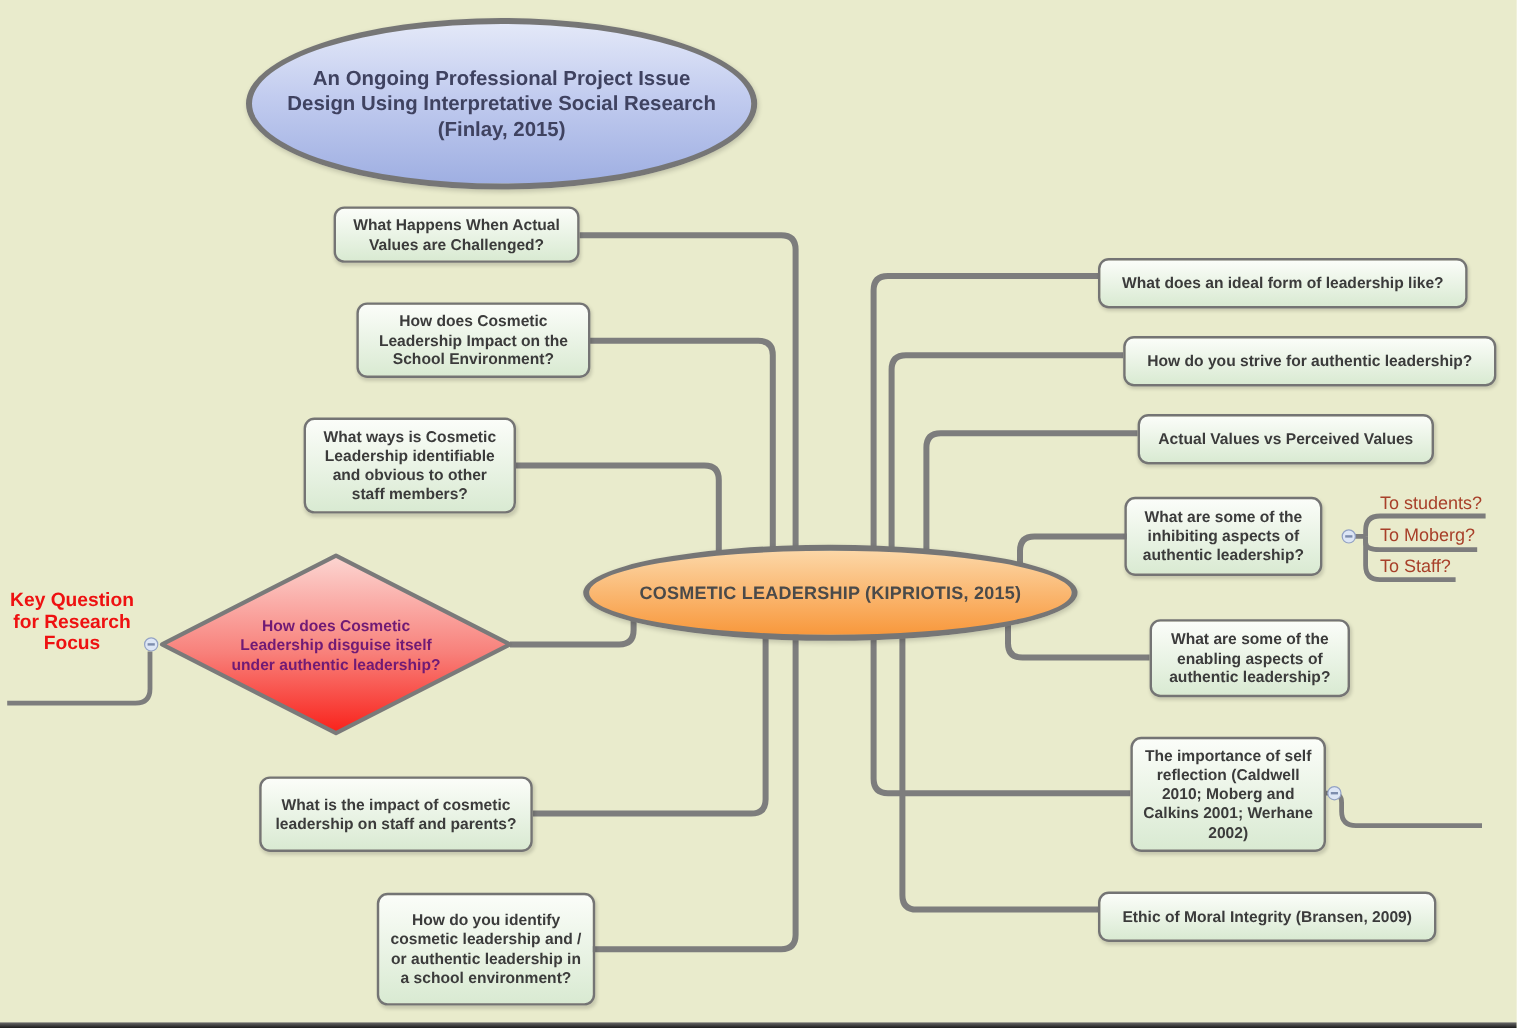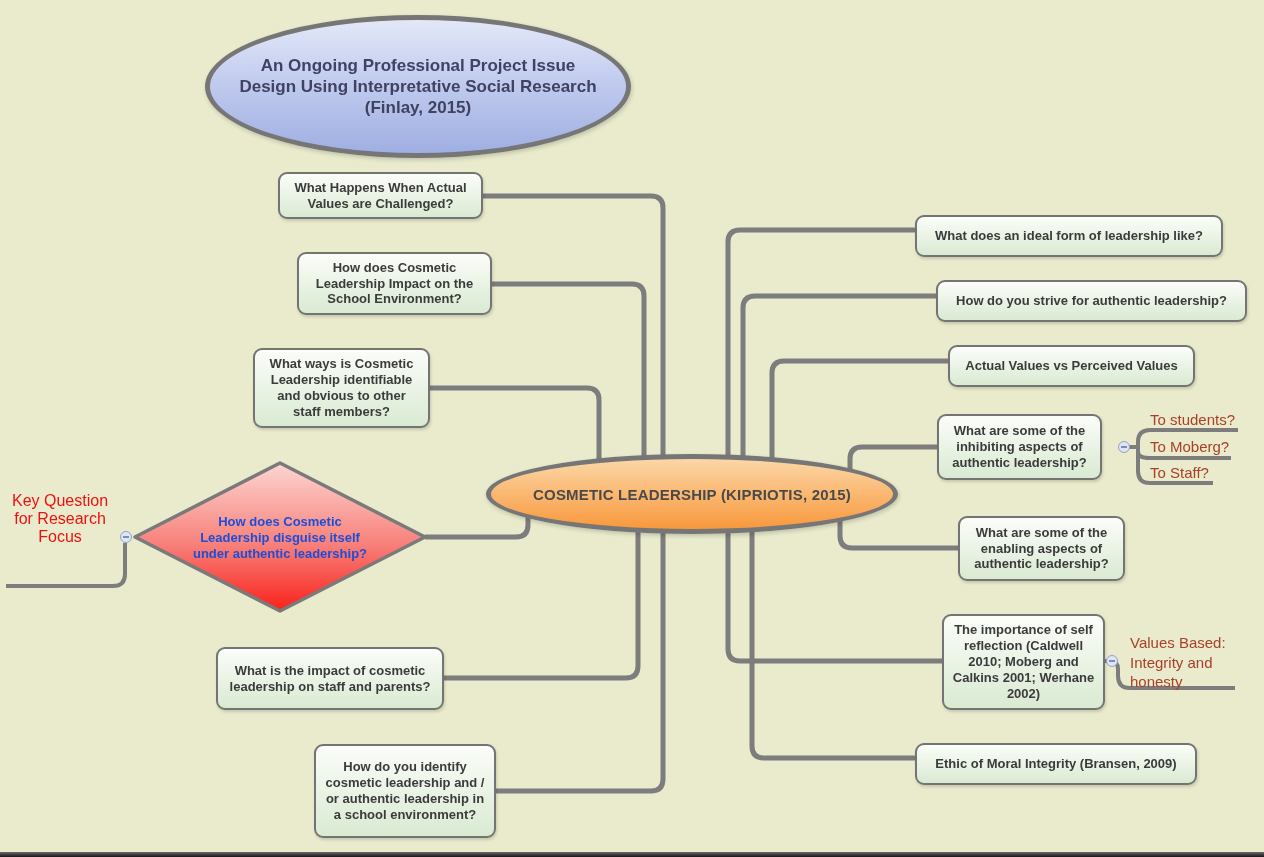--- a/index.html
+++ b/index.html
@@ -30,25 +30,25 @@
   }
   .floating span{width:88%;}
   .central{
     left:486px;top:454px;width:412px;height:80px;
     border:5px solid #767676;
     background:linear-gradient(#fcd7a7, #f8983c);
     color:#4a4a4a;font-weight:bold;font-size:15px;letter-spacing:.2px;
   }
   .diamond-text{
     left:182px;top:514px;width:196px;text-align:center;
-    color:#1d4ed8;font-weight:bold;font-size:13px;line-height:1.24;
+    color:#701a75;font-weight:bold;font-size:13px;line-height:1.24;
   }
   .key-caption{
     left:8px;top:492px;width:104px;text-align:center;
-    color:#ee1111;font-weight:normal;font-size:16px;line-height:1.13;
+    color:#ee1111;font-weight:bold;font-size:16px;line-height:1.13;
   }
   .lineitem{color:#a8402a;font-size:15px;font-weight:500;}
   .values-note{left:1130px;top:633px;width:106px;line-height:1.3;}
   .collapse{
     position:absolute;width:12px;height:12px;border-radius:50%;
     background:#dde6f5;border:1px solid #93a2c4;box-sizing:border-box;
     display:flex;align-items:center;justify-content:center;
   }
   .collapse .dash{width:6px;height:1.5px;background:#7d8dad;}
   .bottom-edge{
@@ -154,21 +154,20 @@
     <span>The importance of self reflection (Caldwell 2010; Moberg and Calkins 2001; Werhane 2002)</span>
   </div>
   <div class="node box bL">
     <span>Ethic of Moral Integrity (Bransen, 2009)</span>
   </div>
 
   <div class="node lineitem" style="left:1150px;top:411px;">To students?</div>
   <div class="node lineitem" style="left:1150px;top:438px;">To Moberg?</div>
   <div class="node lineitem" style="left:1150px;top:464px;">To Staff?</div>
 
-  <div class="node lineitem values-note">Values Based: Integrity and honesty</div>
 
   <div class="collapse" style="left:120px;top:531px;">
     <span class="dash"></span>
   </div>
   <div class="collapse" style="left:1118px;top:441px;">
     <span class="dash"></span>
   </div>
   <div class="collapse" style="left:1106px;top:655px;">
     <span class="dash"></span>
   </div>

